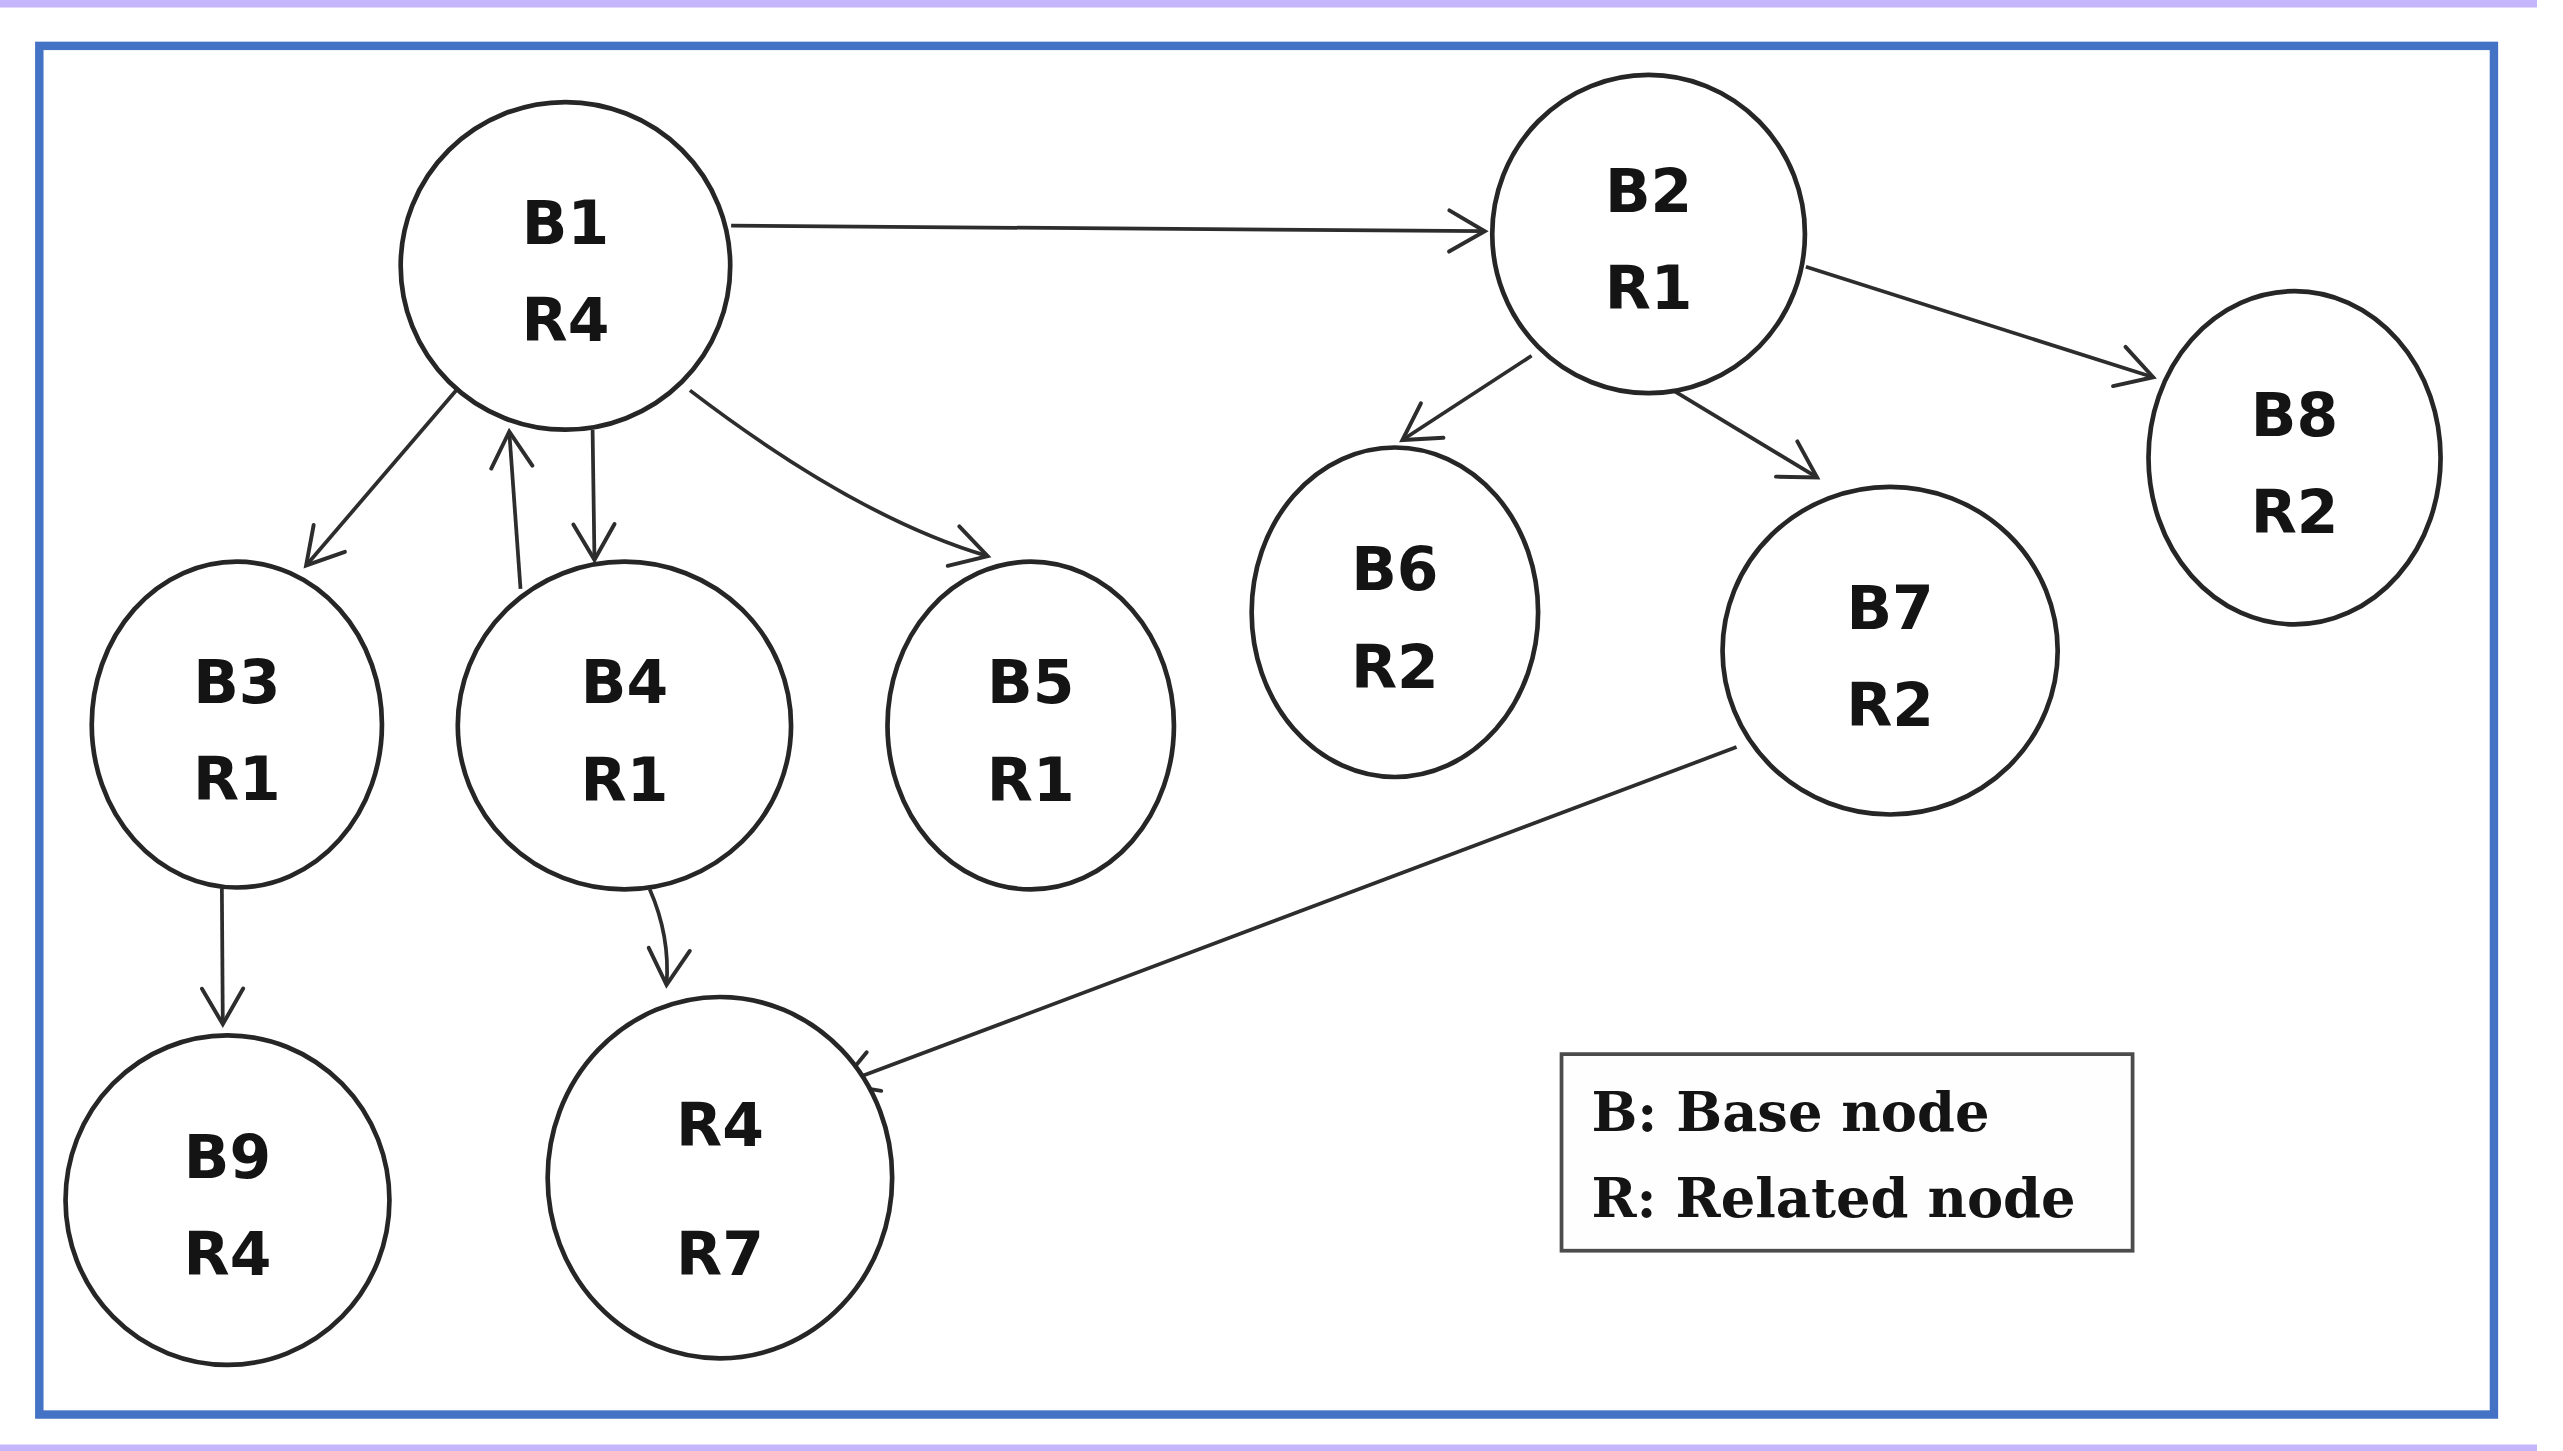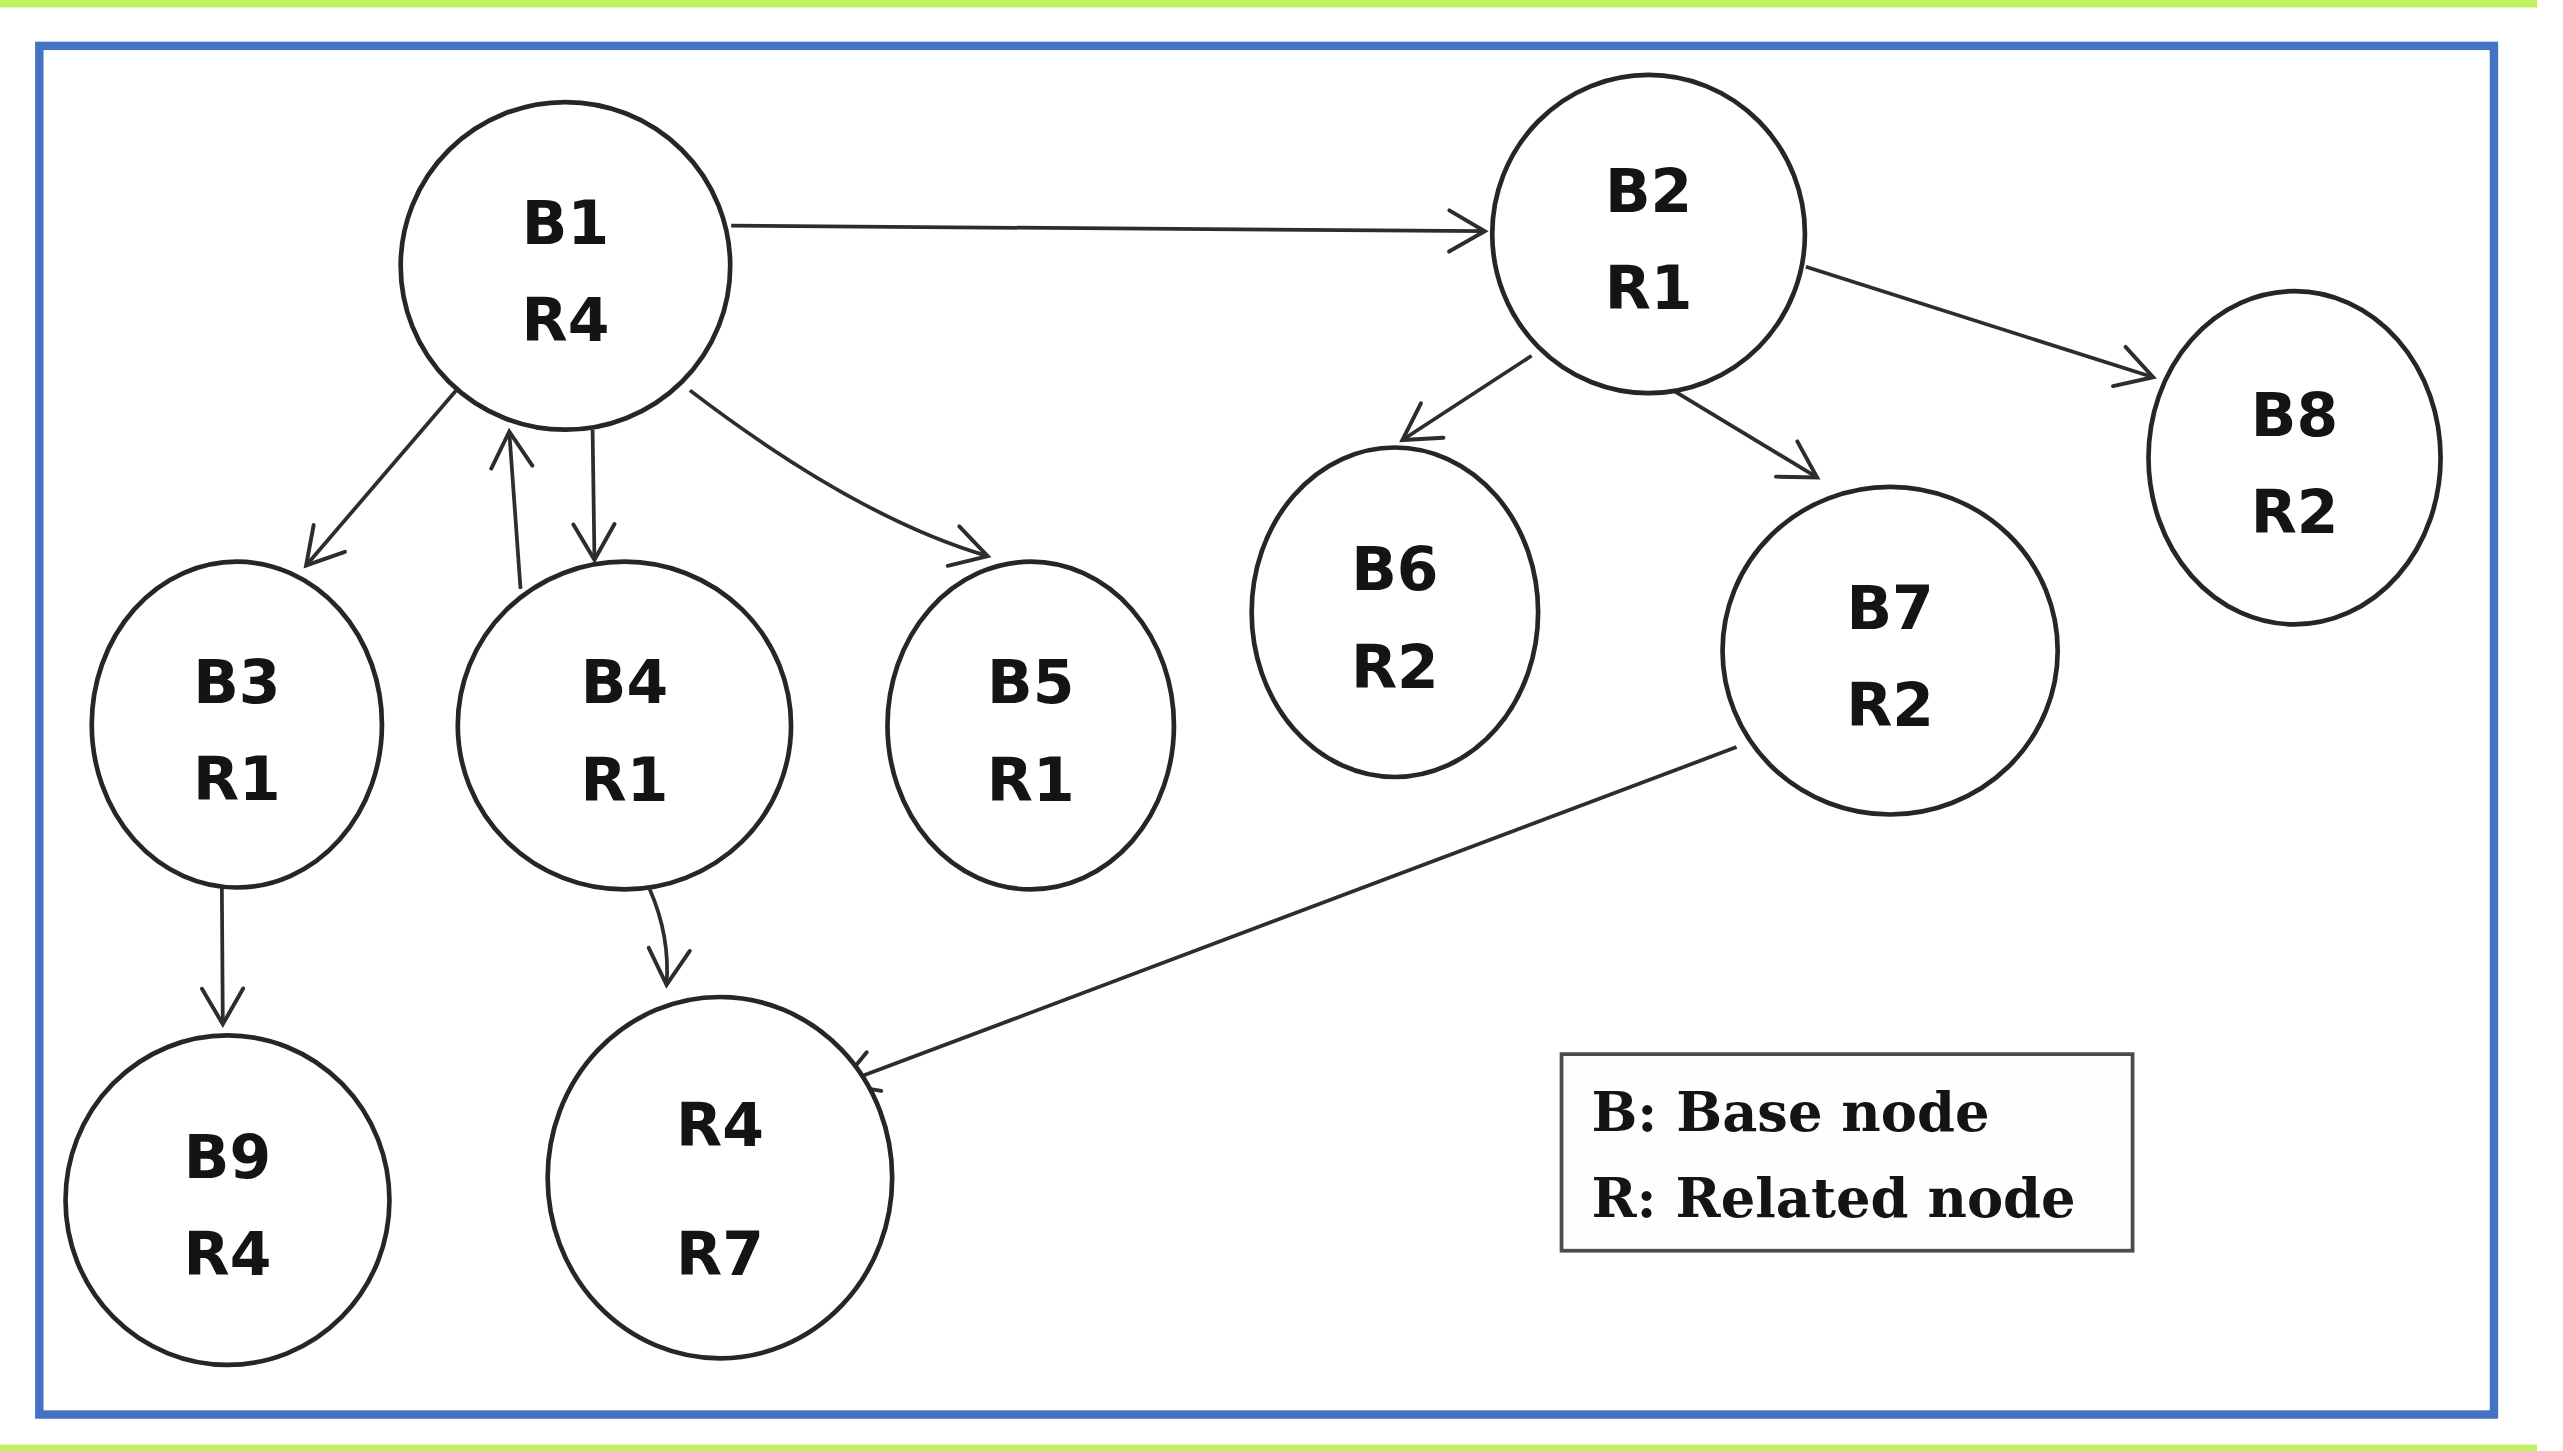--- a/index.html
+++ b/index.html
@@ -4,21 +4,21 @@
 <style>
   html, body {
     margin: 0;
     padding: 0;
     background: #ffffff;
   }
   .stage {
     position: relative;
     width: 2537px;
     height: 1452px;
-    background: #bef264;
+    background: #c4b5fd;
     overflow: hidden;
   }
   svg#diagram-svg {
     display: block;
     width: 100%;
     height: 100%;
   }
   .node-label {
     font-family: "DejaVu Sans", "Liberation Sans", sans-serif;
     font-weight: 700;

